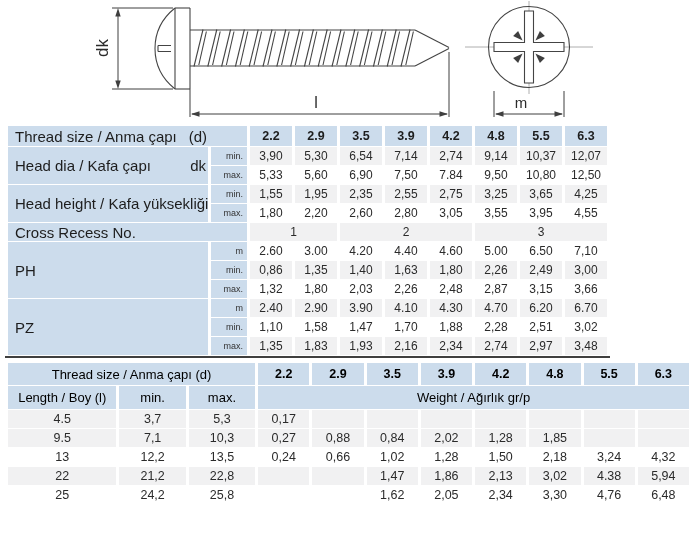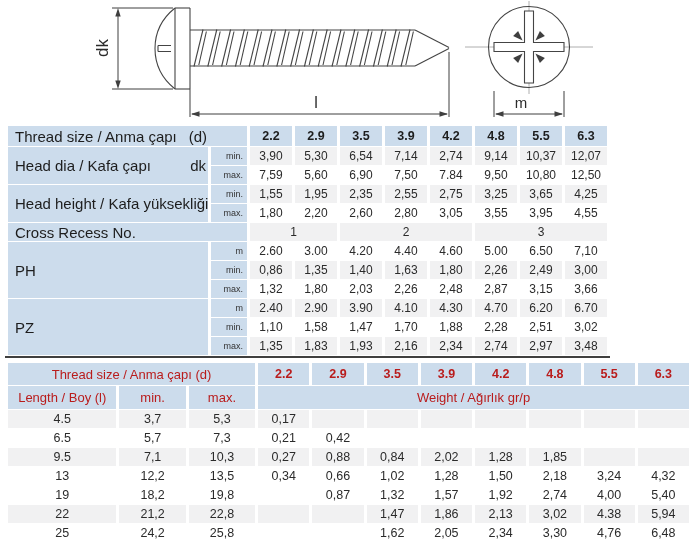--- a/index.html
+++ b/index.html
@@ -30,21 +30,21 @@
   .hnum{background:#ccdcec;font-weight:bold;font-size:12.5px;text-align:center;color:#1d1d1d;}
   .num{font-size:12px;text-align:center;color:#2b2b2b;}
   .g{background:#f1f1f2;}
   .w{background:#ffffff;}
   #t1-border{width:605px;height:2px;background:#3f3f3f;margin-left:5px;}
 
   #table2{margin:4px 0 0 5px;width:687px;}
   #table2 td{height:16px;}
   #table2 tr.h1 td{height:20px;}
   #table2 tr.h2 td{height:21px;margin-top:32px;}
-  .t2hdr{background:#ccdcec;font-size:13px;text-align:center;color:#b91c1c;}
+  .t2hdr{background:#ccdcec;font-size:13px;text-align:center;color:#000000;}
   .t2hdr.b{font-weight:bold;font-size:12.5px;}
   .t2num{font-size:12.5px;text-align:center;color:#2b2b2b;}
 </style>
 </head>
 <body>
 
 <div id="drawing-wrap">
   <svg width="700" height="122" viewBox="0 0 700 122">
 
     <g>
@@ -180,21 +180,21 @@
         <td class="num g">5,30</td>
         <td class="num g">6,54</td>
         <td class="num g">7,14</td>
         <td class="num g">2,74</td>
         <td class="num g">9,14</td>
         <td class="num g">10,37</td>
         <td class="num g">12,07</td>
       </tr>
       <tr>
         <td class="sub">max.</td>
-        <td class="num w">7,59</td>
+        <td class="num w">5,33</td>
         <td class="num w">5,60</td>
         <td class="num w">6,90</td>
         <td class="num w">7,50</td>
         <td class="num w">7.84</td>
         <td class="num w">9,50</td>
         <td class="num w">10,80</td>
         <td class="num w">12,50</td>
       </tr>
       <tr>
         <td class="lbl" rowspan="2">
@@ -349,70 +349,44 @@
         <td class="t2num g">0,17</td>
         <td class="t2num g"></td>
         <td class="t2num g"></td>
         <td class="t2num g"></td>
         <td class="t2num g"></td>
         <td class="t2num g"></td>
         <td class="t2num g"></td>
         <td class="t2num g"></td>
       </tr>
       <tr>
-        <td class="t2num w">6.5</td>
-        <td class="t2num w">5,7</td>
-        <td class="t2num w">7,3</td>
-        <td class="t2num w">0,21</td>
-        <td class="t2num w">0,42</td>
-        <td class="t2num w"></td>
-        <td class="t2num w"></td>
-        <td class="t2num w"></td>
-        <td class="t2num w"></td>
-        <td class="t2num w"></td>
-        <td class="t2num w"></td>
-      </tr>
-      <tr>
         <td class="t2num g">9.5</td>
         <td class="t2num g">7,1</td>
         <td class="t2num g">10,3</td>
         <td class="t2num g">0,27</td>
         <td class="t2num g">0,88</td>
         <td class="t2num g">0,84</td>
         <td class="t2num g">2,02</td>
         <td class="t2num g">1,28</td>
         <td class="t2num g">1,85</td>
         <td class="t2num g"></td>
         <td class="t2num g"></td>
       </tr>
       <tr>
         <td class="t2num w">13</td>
         <td class="t2num w">12,2</td>
         <td class="t2num w">13,5</td>
-        <td class="t2num w">0,34</td>
+        <td class="t2num w">0,24</td>
         <td class="t2num w">0,66</td>
         <td class="t2num w">1,02</td>
         <td class="t2num w">1,28</td>
         <td class="t2num w">1,50</td>
         <td class="t2num w">2,18</td>
         <td class="t2num w">3,24</td>
         <td class="t2num w">4,32</td>
-      </tr>
-      <tr>
-        <td class="t2num w">19</td>
-        <td class="t2num w">18,2</td>
-        <td class="t2num w">19,8</td>
-        <td class="t2num w"></td>
-        <td class="t2num w">0,87</td>
-        <td class="t2num w">1,32</td>
-        <td class="t2num w">1,57</td>
-        <td class="t2num w">1,92</td>
-        <td class="t2num w">2,74</td>
-        <td class="t2num w">4,00</td>
-        <td class="t2num w">5,40</td>
       </tr>
       <tr>
         <td class="t2num g">22</td>
         <td class="t2num g">21,2</td>
         <td class="t2num g">22,8</td>
         <td class="t2num g"></td>
         <td class="t2num g"></td>
         <td class="t2num g">1,47</td>
         <td class="t2num g">1,86</td>
         <td class="t2num g">2,13</td>

